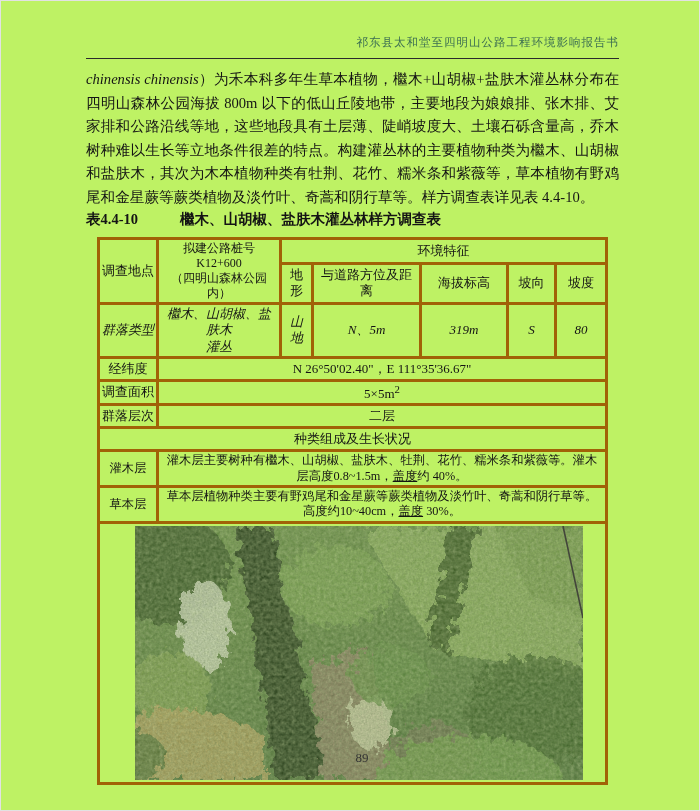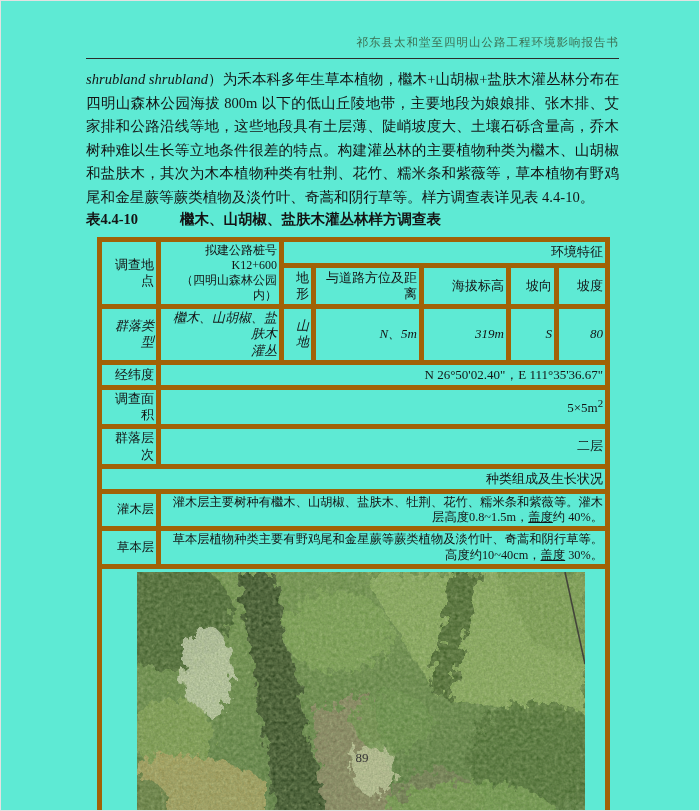--- a/index.html
+++ b/index.html
@@ -1,19 +1,19 @@
 <!DOCTYPE html>
 <html><head>
 <meta charset="utf-8">
 <style>
   html,body{margin:0;padding:0;background:#ffffff;}
   .page{
     position:relative;
     width:700px;height:811px;
-    background:#5eead4;
+    background:#bef264;
     border:1px solid #e2e2e2;
     box-sizing:border-box;
     font-family:"Liberation Serif", serif;
     color:#1a1a1a;
     overflow:hidden;
   }
   
   .hdr{
     position:absolute;top:34px;left:85px;width:533px;
     text-align:right;font-size:11.5px;letter-spacing:1px;
@@ -36,22 +36,22 @@
     text-align:left;font-weight:bold;font-size:14.5px;color:#141414;
   }
   .cap-gap{display:inline-block;width:42px;}
   
   table.survey{
     position:absolute;top:236px;left:96px;width:508px;
     border-collapse:collapse;table-layout:fixed;
     font-size:13px;color:#141414;
   }
   table.survey td{
-    border:5px solid #a16207;
-    text-align:right;vertical-align:middle;
+    border:3px solid #a16207;
+    text-align:center;vertical-align:middle;
     padding:1px 2px;line-height:1.25;
     overflow:hidden;
   }
   td.h18{height:18px;}
   td.h24{height:24px;}
   td.h26{height:26px;font-size:13px;line-height:13.5px;font-style:italic;}
   td.h30{height:30px;font-size:12.3px;line-height:14px;}
   td.stake{font-size:12px;line-height:13.5px;}
   td.photo-cell{height:256px;padding:0;vertical-align:top;text-align:left;}
   .u{text-decoration:underline;}
@@ -65,21 +65,21 @@
 </head>
 <body>
 
 <div class="page">
 
   <div class="hdr">
     <span>祁东县太和堂至四明山公路工程环境影响报告书</span>
   </div>
   <hr class="hdr-rule">
 
-  <p class="para"><i>shrubland shrubland</i><span>）为禾本科多年生草本植物，檵木+山胡椒+盐肤木灌丛林分布在四明山森林公园海拔 800m 以下的低山丘陵地带，主要地段为娘娘排、张木排、艾家排和公路沿线等地，这些地段具有土层薄、陡峭坡度大、土壤石砾含量高，乔木树种难以生长等立地条件很差的特点。构建灌丛林的主要植物种类为檵木、山胡椒和盐肤木，其次为木本植物种类有牡荆、花竹、糯米条和紫薇等，草本植物有野鸡尾和金星蕨等蕨类植物及淡竹叶、奇蒿和阴行草等。样方调查表详见表 4.4-10。</span></p>
+  <p class="para"><i>chinensis chinensis</i><span>）为禾本科多年生草本植物，檵木+山胡椒+盐肤木灌丛林分布在四明山森林公园海拔 800m 以下的低山丘陵地带，主要地段为娘娘排、张木排、艾家排和公路沿线等地，这些地段具有土层薄、陡峭坡度大、土壤石砾含量高，乔木树种难以生长等立地条件很差的特点。构建灌丛林的主要植物种类为檵木、山胡椒和盐肤木，其次为木本植物种类有牡荆、花竹、糯米条和紫薇等，草本植物有野鸡尾和金星蕨等蕨类植物及淡竹叶、奇蒿和阴行草等。样方调查表详见表 4.4-10。</span></p>
 
   <div class="cap">
     <span>表4.4-10</span><span class="cap-gap"></span><span>檵木、山胡椒、盐肤木灌丛林样方调查表</span>
   </div>
 
   <table class="survey">
     <colgroup>
       <col style="width:59px">
         <col style="width:123px">
         <col style="width:32px">

